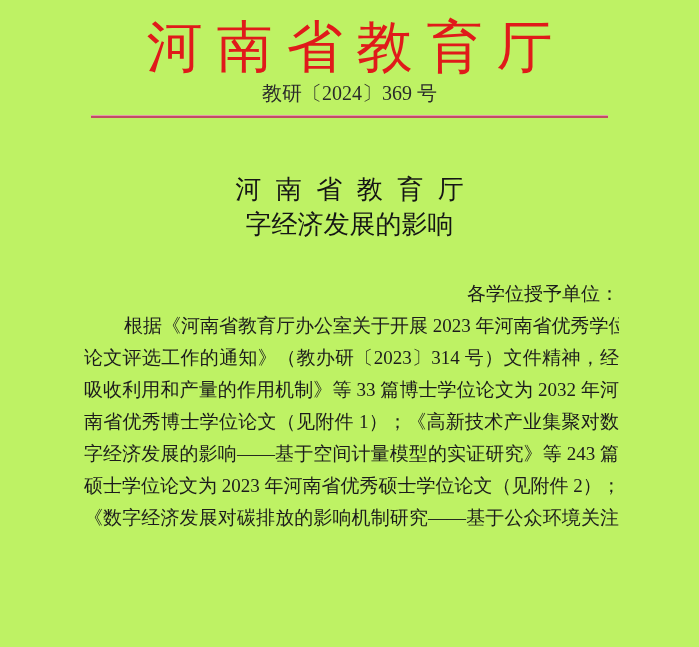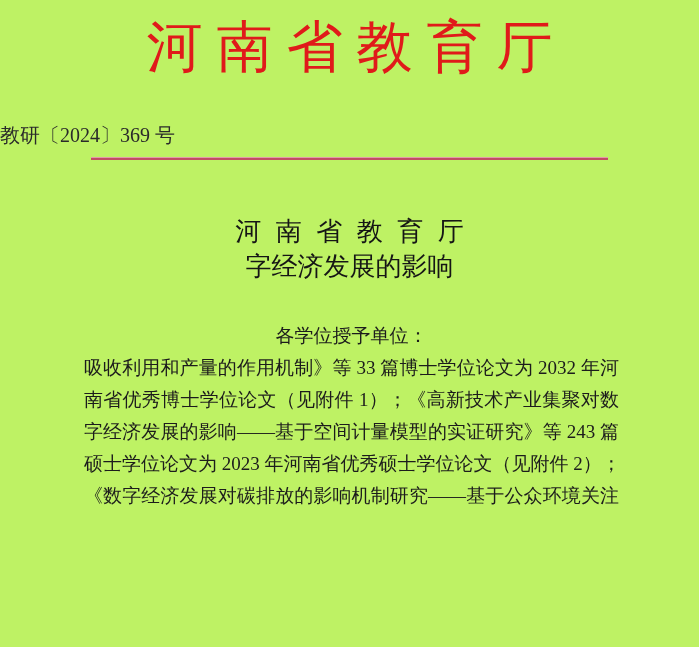--- a/index.html
+++ b/index.html
@@ -22,22 +22,21 @@
   .letterhead-name {
     padding-top: 14px;
     text-align: center;
     font-size: 56px;
     line-height: 66px;
     font-weight: 400;
     color: var(--accent);
     white-space: nowrap;
   }
   .doc-number {
-    margin-top: 42px;
-    text-align: left;
+    text-align: center;
     font-size: 20px;
     line-height: 26px;
     color: #2a2a2a;
     white-space: nowrap;
   }
   .divider {
     margin: 9px auto 0 auto;
     width: 517px;
     height: 3px;
     background: var(--divider);
@@ -55,21 +54,21 @@
     text-indent: 4px;
     white-space: nowrap;
   }
   .title-line { white-space: nowrap; }
   .body-block {
     margin: 36px 80px 0 84px;
     font-size: 19px;
     line-height: 32px;
     color: var(--ink);
   }
-  .salutation { text-align: center; }
+  .salutation { text-align: right; }
   .body-line {
     text-align: justify;
     text-align-last: justify;
     overflow: hidden;
     white-space: nowrap;
   }
   .body-line.indent { text-indent: 2.1em; }
 </style>
 </head>
 <body>
@@ -82,20 +81,22 @@
 
   <div class="divider"></div>
 
   <div class="title-block">
     <div class="title-line-spaced">河 南 省 教 育 厅</div>
     <div class="title-line">字经济发展的影响</div>
   </div>
 
   <div class="body-block">
     <div class="salutation">各学位授予单位：</div>
+    <div class="body-line indent">根据《河南省教育厅办公室关于开展 2023 年河南省优秀学位</div>
+    <div class="body-line">论文评选工作的通知》（教办研〔2023〕314 号）文件精神，经</div>
     <div class="body-line">吸收利用和产量的作用机制》等 33 篇博士学位论文为 2032 年河</div>
     <div class="body-line">南省优秀博士学位论文（见附件 1）；《高新技术产业集聚对数</div>
     <div class="body-line">字经济发展的影响——基于空间计量模型的实证研究》等 243 篇</div>
     <div class="body-line">硕士学位论文为 2023 年河南省优秀硕士学位论文（见附件 2）；</div>
     <div class="body-line">《数字经济发展对碳排放的影响机制研究——基于公众环境关注</div>
   </div>
 
 </div>
 
 </body></html>

